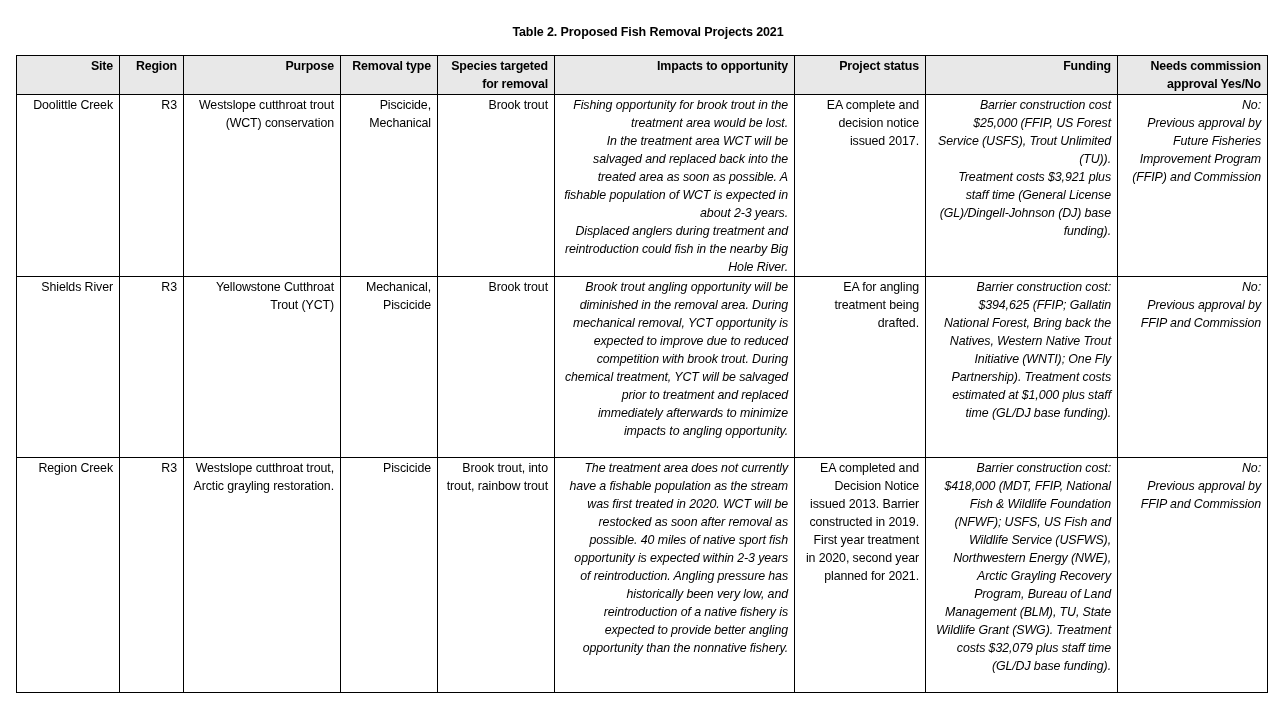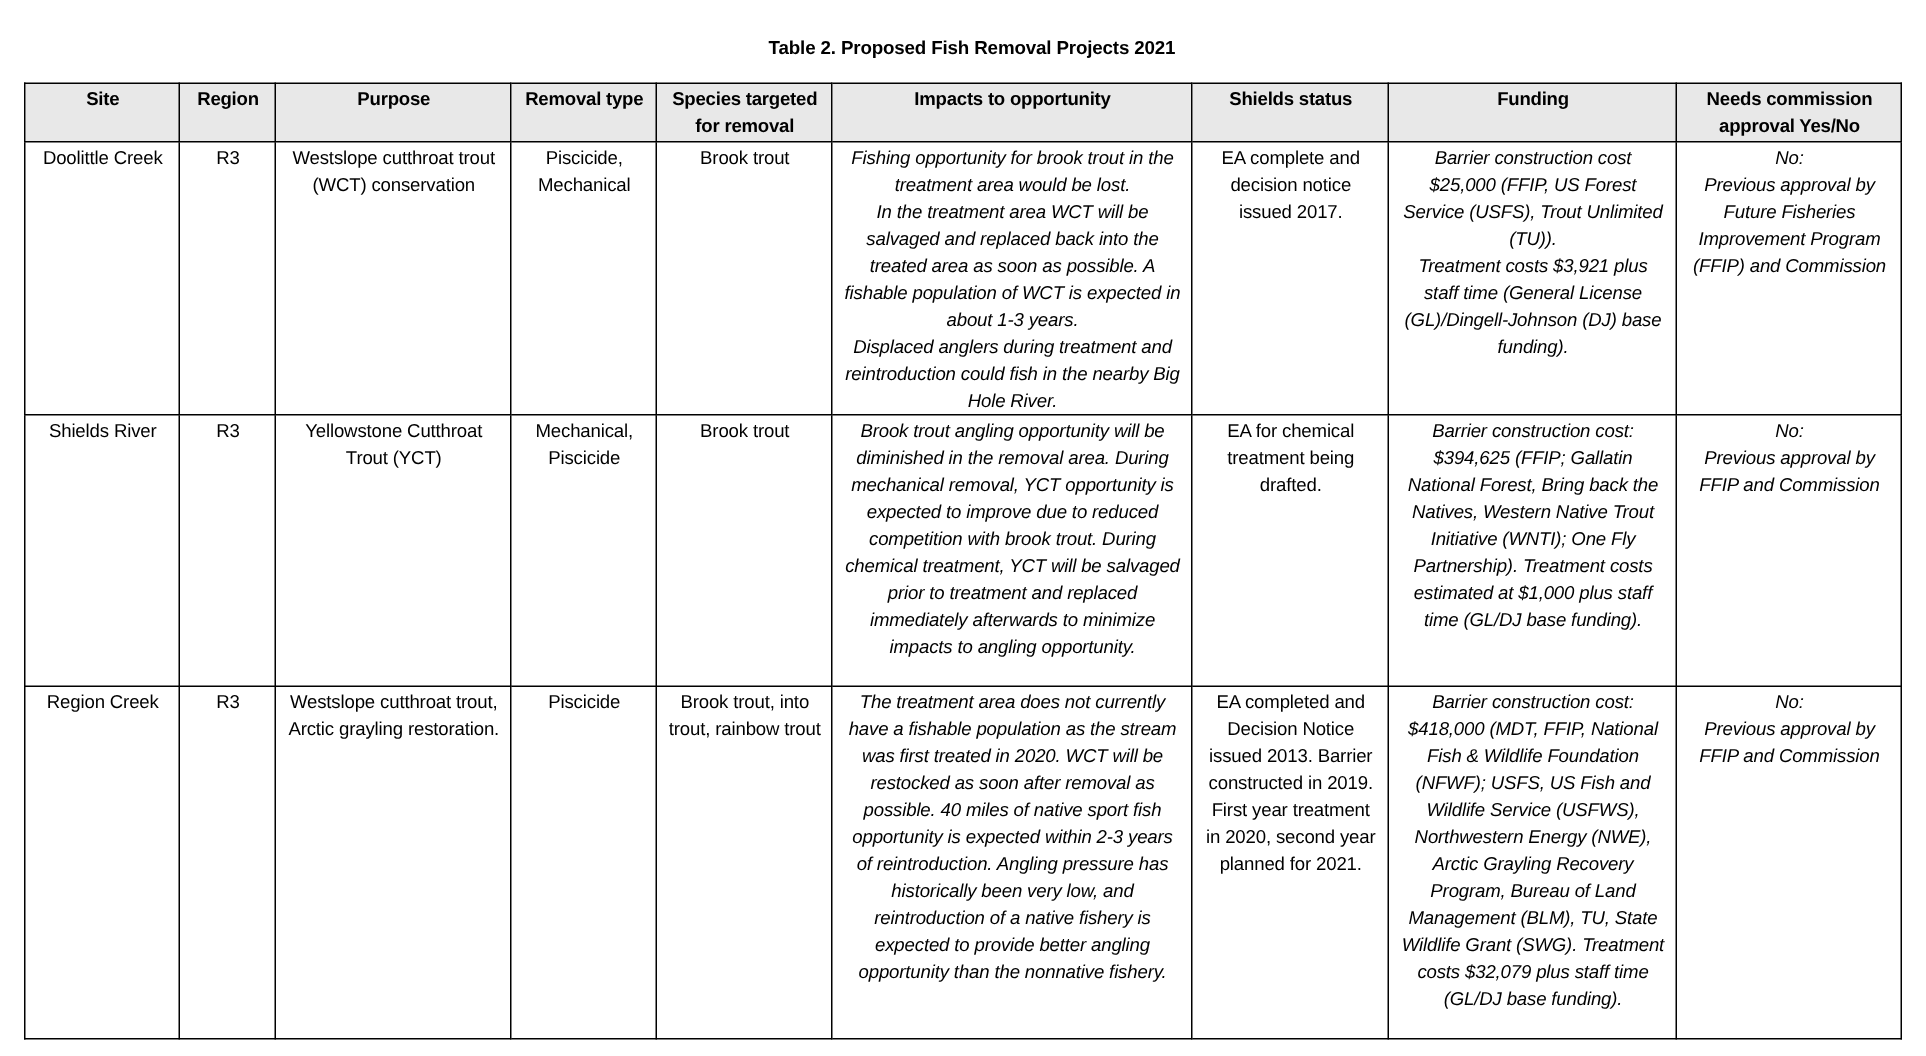--- a/index.html
+++ b/index.html
@@ -31,21 +31,21 @@
       left: 16px;
       border-collapse: collapse;
       table-layout: fixed;
       width: 1251px;
       font-size: 12.4px;
       line-height: 18px;
     }
     th, td {
       border: 1.3px solid #000;
       vertical-align: top;
-      text-align: center;
+      text-align: right;
       padding: 1px 6px 0 7px;
       overflow: hidden;
     }
     th {
       background: #e8e8e8;
       font-weight: bold;
       height: 37px;
       letter-spacing: -0.15px;
     }
     td {
@@ -77,35 +77,35 @@
     <col style="width:150px">
   </colgroup>
   <thead>
     <tr>
       <th>Site</th>
       <th>Region</th>
       <th>Purpose</th>
       <th>Removal type</th>
       <th>Species targeted for removal</th>
       <th>Impacts to opportunity</th>
-      <th>Shields status</th>
+      <th>Project status</th>
       <th>Funding</th>
       <th>Needs commission approval Yes/No</th>
     </tr>
   </thead>
   <tbody>
     <tr class="row-1">
       <td>Doolittle Creek</td>
       <td>R3</td>
       <td>Westslope cutthroat trout (WCT) conservation</td>
       <td>Piscicide, Mechanical</td>
       <td>Brook trout</td>
       <td>
         <span class="cell-line">Fishing opportunity for brook trout in the treatment area would be lost.</span>
-        <span class="cell-line">In the treatment area WCT will be salvaged and replaced back into the treated area as soon as possible. A fishable population of WCT is expected in about 1-3 years.</span>
+        <span class="cell-line">In the treatment area WCT will be salvaged and replaced back into the treated area as soon as possible. A fishable population of WCT is expected in about 2-3 years.</span>
         <span class="cell-line">Displaced anglers during treatment and reintroduction could fish in the nearby Big Hole River.</span>
       </td>
       <td>EA complete and decision notice issued 2017.</td>
       <td>
         <span class="cell-line">Barrier construction cost $25,000 (FFIP, US Forest Service (USFS), Trout Unlimited (TU)).</span>
         <span class="cell-line">Treatment costs $3,921 plus staff time (General License (GL)/Dingell-Johnson (DJ) base funding).</span>
       </td>
       <td>
         <span class="cell-line">No:</span>
         <span class="cell-line">Previous approval by Future Fisheries Improvement Program (FFIP) and Commission</span>
@@ -113,21 +113,21 @@
     </tr>
     <tr class="row-2">
       <td>Shields River</td>
       <td>R3</td>
       <td>Yellowstone Cutthroat Trout (YCT)</td>
       <td>Mechanical, Piscicide</td>
       <td>Brook trout</td>
       <td>
         <span class="cell-line">Brook trout angling opportunity will be diminished in the removal area. During mechanical removal, YCT opportunity is expected to improve due to reduced competition with brook trout. During chemical treatment, YCT will be salvaged prior to treatment and replaced immediately afterwards to minimize impacts to angling opportunity.</span>
       </td>
-      <td>EA for chemical treatment being drafted.</td>
+      <td>EA for angling treatment being drafted.</td>
       <td>
         <span class="cell-line">Barrier construction cost: $394,625 (FFIP; Gallatin National Forest, Bring back the Natives, Western Native Trout Initiative (WNTI); One Fly Partnership). Treatment costs estimated at $1,000 plus staff time (GL/DJ base funding).</span>
       </td>
       <td>
         <span class="cell-line">No:</span>
         <span class="cell-line">Previous approval by FFIP and Commission</span>
       </td>
     </tr>
     <tr class="row-3">
       <td>Region Creek</td>

